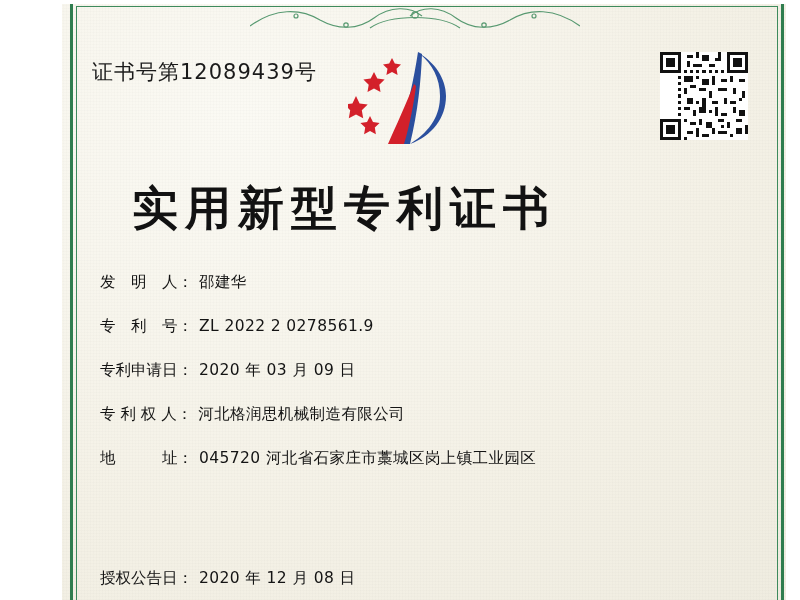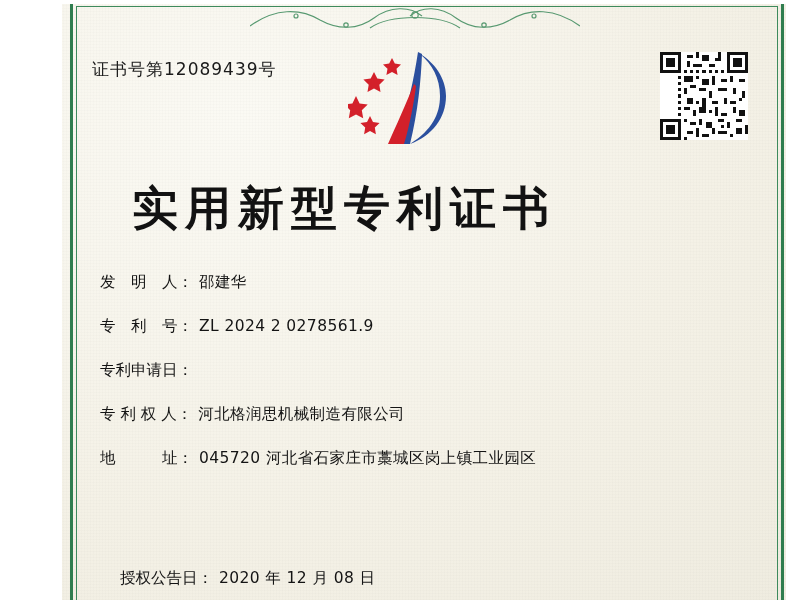--- a/index.html
+++ b/index.html
@@ -93,21 +93,21 @@
     top: 52px;
     width: 88px;
     height: 88px;
     background: #ffffff;
   }
 
   .cert-number {
     position: absolute;
     left: 92px;
     top: 58px;
-    font-size: 17px;
+    font-size: 21px;
     color: #1a1a1a;
     letter-spacing: 1px;
     white-space: nowrap;
     font-family: "DejaVu Sans", "Liberation Sans", sans-serif;
   }
 
   .main-title {
     position: absolute;
     left: 0;
     top: 178px;
@@ -146,21 +146,21 @@
   .bottom-row {
     position: absolute;
     left: 100px;
     top: 568px;
     width: 640px;
     display: flex;
     font-size: 15.5px;
     color: #141414;
     font-family: "DejaVu Sans", "Liberation Sans", sans-serif;
   }
-  .bottom-col-a { flex: 0 0 330px; display: flex; margin-left: 20px; }
+  .bottom-col-a { flex: 0 0 330px; display: flex; }
   .bottom-col-b { flex: 1 1 auto; display: flex; }
 </style>
 </head>
 <body>
 
 <div class="certificate">
 
   <div class="paper-texture"></div>
 
   <div class="frame-outer"></div>
@@ -296,25 +296,26 @@
   <div class="fields">
 
 
     <div class="field-row">
       <span class="field-label">发　明　人：</span>
       <span class="field-value">邵建华</span>
     </div>
 
     <div class="field-row">
       <span class="field-label">专　利　号：</span>
-      <span class="field-value">ZL 2024 2 0278561.9</span>
+      <span class="field-value">ZL 2022 2 0278561.9</span>
     </div>
 
     <div class="field-row">
       <span class="field-label">专利申请日：</span>
+      <span class="field-value">2020 年 03 月 09 日</span>
     </div>
 
     <div class="field-row">
       <span class="field-label">专 利 权 人：</span>
       <span class="field-value">河北格润思机械制造有限公司</span>
     </div>
 
     <div class="field-row">
       <span class="field-label">地　　　址：</span>
       <span class="field-value">045720 河北省石家庄市藁城区岗上镇工业园区</span>

